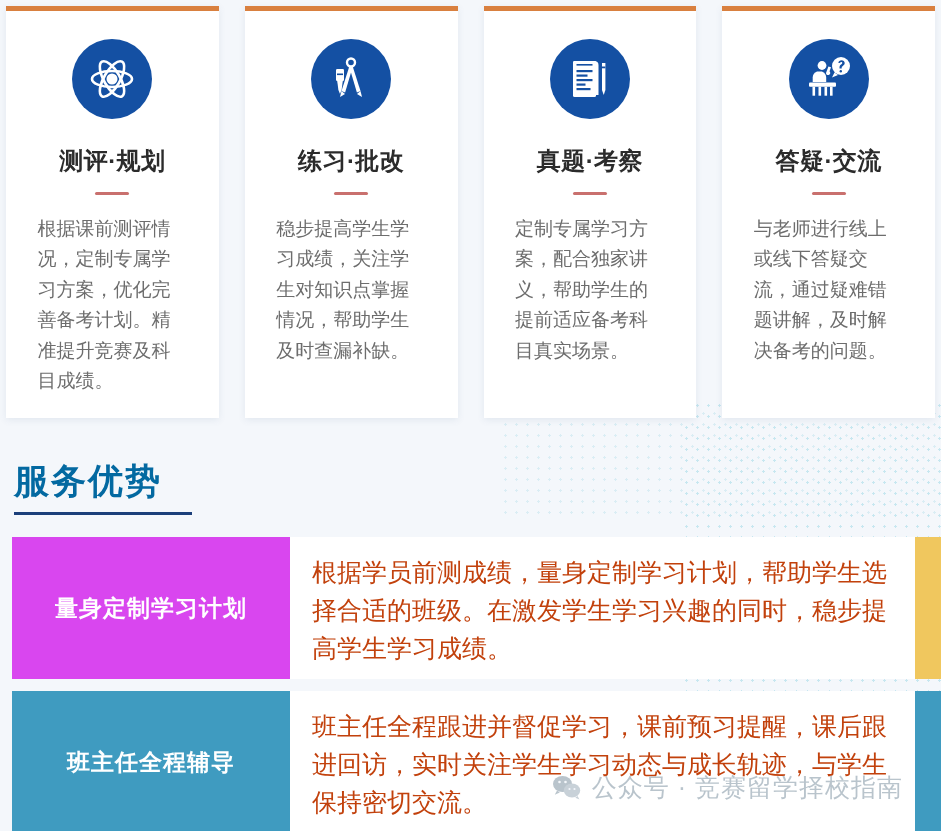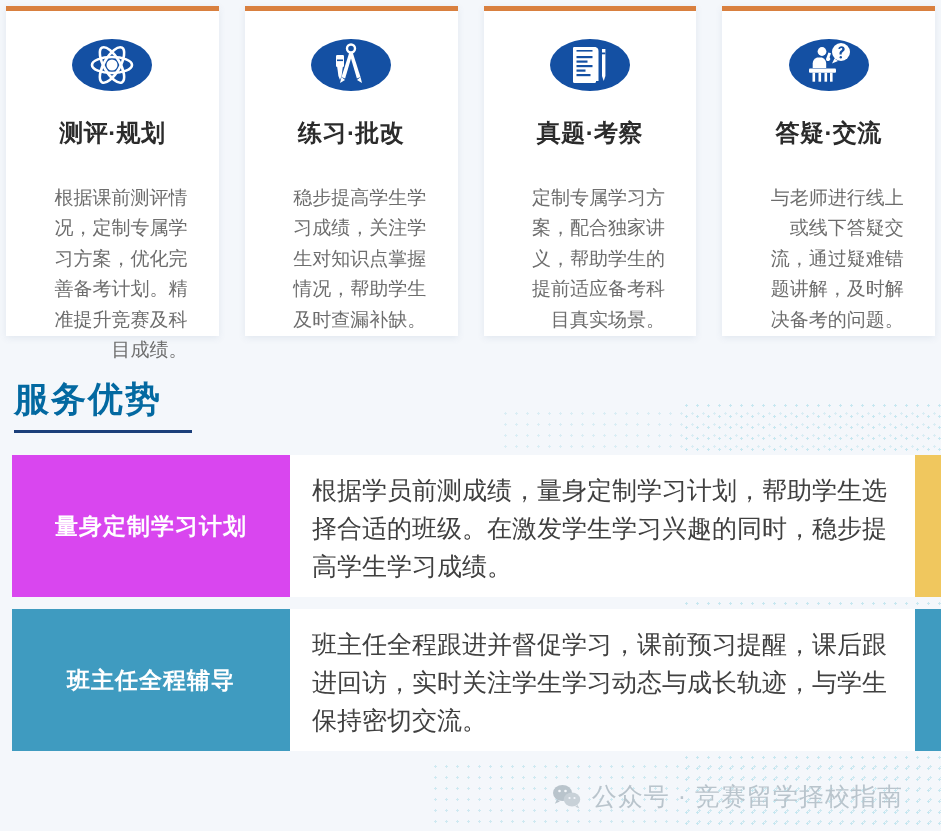--- a/index.html
+++ b/index.html
@@ -51,21 +51,21 @@
     z-index: 0;
   }
 
   
   .cards {
     position: relative;
     z-index: 2;
     display: flex;
     gap: 26px;
     padding: 6px 6px 0 6px;
-    height: 336px;
+    height: 418px;
   }
 
   .card {
     flex: 1 1 0;
     background: #ffffff;
     border-top: 5px solid #d9803f;
     box-shadow: 0 2px 7px rgba(70,100,140,.10);
     padding: 22px 10px 14px 10px;
     display: flex;
     flex-direction: column;
@@ -99,21 +99,21 @@
     background: #c9706e;
     margin-top: 15px;
     border-radius: 2px;
   }
 
   .card-body {
     margin-top: 19px;
     font-size: 19px;
     line-height: 1.6;
     color: #6d6d6d;
-    text-align: right;
+    text-align: left;
     width: 150px;
     word-break: break-all;
   }
 
   
   .section {
     position: relative;
     z-index: 2;
     margin: 40px 0 0 14px;
     display: inline-block;
@@ -159,38 +159,38 @@
   }
   .adv-label.yellow { background: #d946ef; }
   .adv-label.blue   { background: #3f9bc0; }
 
   .adv-text {
     flex: 1;
     background: #ffffff;
     padding: 16px 26px 12px 22px;
     font-size: 25px;
     line-height: 1.52;
-    color: #404040;
+    color: #c2410c;
     display: flex;
     align-items: center;
     position: relative;
   }
 
   .adv-edge {
     width: 26px;
     flex: 0 0 26px;
   }
   .adv-edge.yellow { background: #f0c75e; }
   .adv-edge.blue   { background: #3f9bc0; }
 
   
   .watermark {
     position: absolute;
     right: 38px;
-    bottom: 18px;
+    bottom: 27px;
     z-index: 5;
     display: flex;
     align-items: center;
     gap: 10px;
     color: #b9c4cc;
     font-size: 25px;
     letter-spacing: 1px;
     white-space: nowrap;
   }
   .watermark svg { display: block; }

